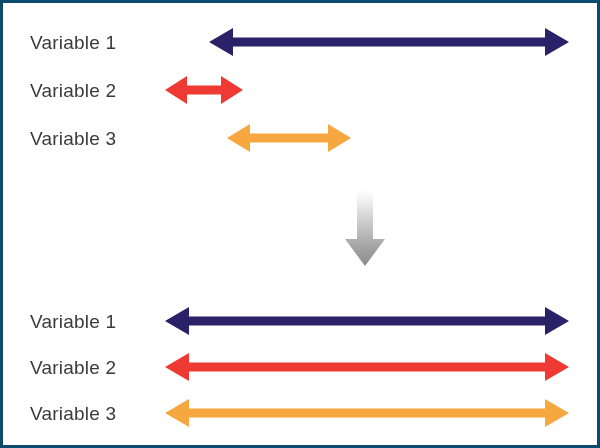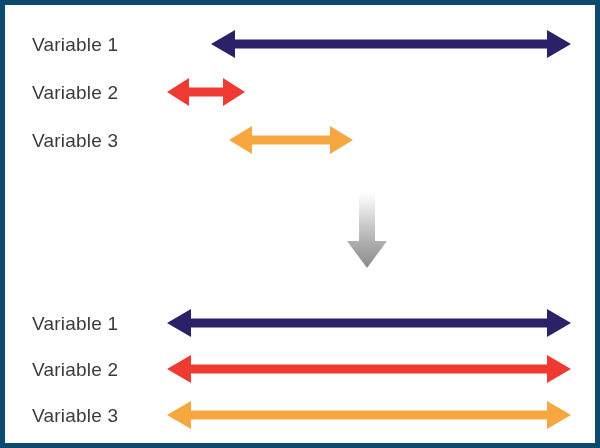--- a/index.html
+++ b/index.html
@@ -10,21 +10,21 @@
   }
   body {
     font-family: "Liberation Sans", "DejaVu Sans", sans-serif;
   }
   #figure {
     position: relative;
     width: 600px;
     height: 448px;
     background: #ffffff;
     box-sizing: border-box;
-    border: 5px solid #0c4a6e;
+    border: 3px solid #0c4a6e;
     overflow: hidden;
   }
   .label {
     position: absolute;
     font-family: "Liberation Sans", "DejaVu Sans", sans-serif;
     font-size: 19px;
     font-weight: 400;
     color: #3b3b3b;
     letter-spacing: 0.2px;
     white-space: nowrap;

